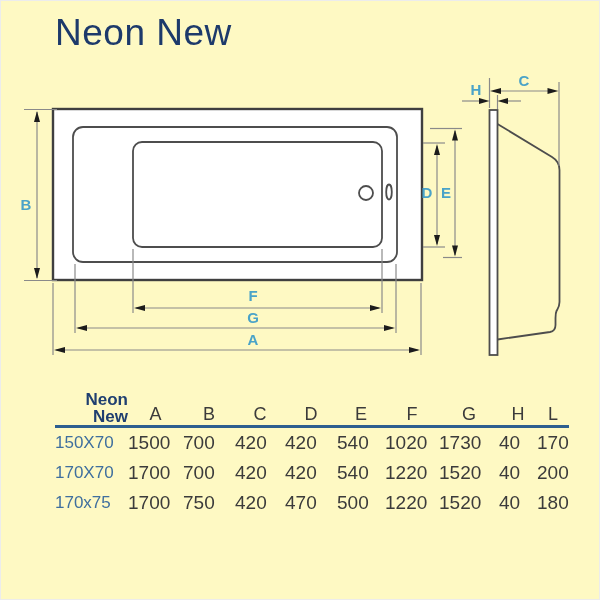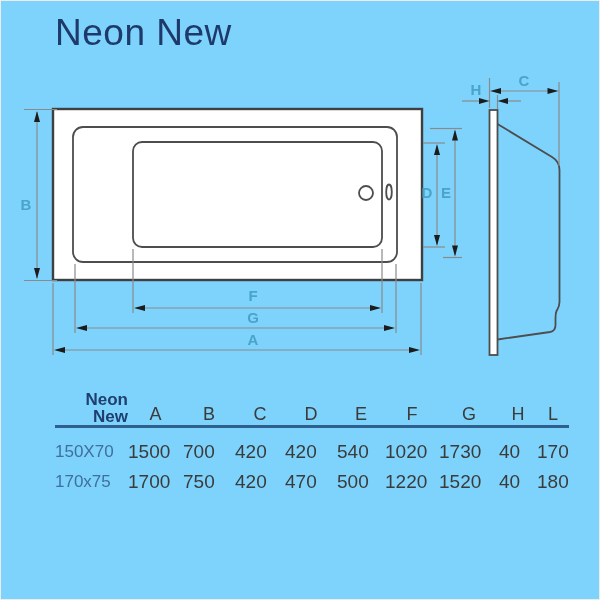--- a/index.html
+++ b/index.html
@@ -1,18 +1,18 @@
 <!DOCTYPE html>
 <html><head>
 <meta charset="utf-8">
 <style>
   html,body { margin:0; padding:0; }
   .page {
     position:relative; width:600px; height:600px;
-    background:#7dd3fc; overflow:hidden;
+    background:#fef9c3; overflow:hidden;
     font-family:"Liberation Sans", sans-serif;
     box-shadow: inset 0 0 0 1px #ececec;
     text-decoration: underline;
   }
   .page-title {
     position:absolute; left:55px; top:12px; margin:0;
     font-size:37px; font-weight:400; letter-spacing:0.5px;
     color:#1d3a6b;
   }
   svg.diagram { position:absolute; left:0; top:0; }
@@ -27,21 +27,21 @@
 
   
   .spec-wrap { position:absolute; left:55px; top:391px; width:514px; }
   table.spec { border-collapse:collapse; table-layout:fixed; width:514px; }
   table.spec th, table.spec td { padding:0; }
   thead th { vertical-align:bottom; border-bottom:3px solid #2d5f8f; padding-bottom:5px; }
   .th-model { text-align:right; }
   .th-model .t { display:block; font-size:17px; font-weight:700; color:#1f3f70; line-height:17px; }
   .col-letter { text-align:center; font-size:18px; font-weight:400; color:#3b3b3b; }
   tbody td { font-size:19px; color:#3b3b3b; height:30px; vertical-align:middle; }
-  tbody tr:first-child td { padding-top:9px; }
+  tbody tr:first-child td { }
   tbody td.model { text-align:left; font-size:17px; color:#3f6f9e; }
 </style>
 </head>
 <body>
 
 <div class="page">
 
   <h1 class="page-title">Neon New</h1>
 
   <svg class="diagram" width="600" height="388" viewBox="0 0 600 388">
@@ -172,20 +172,32 @@
           <td>700</td>
           <td>420</td>
           <td>420</td>
           <td>540</td>
           <td>1020</td>
           <td>1730</td>
           <td>40</td>
           <td>170</td>
         </tr>
         <tr>
+          <td class="model">170X70</td>
+          <td>1700</td>
+          <td>700</td>
+          <td>420</td>
+          <td>420</td>
+          <td>540</td>
+          <td>1220</td>
+          <td>1520</td>
+          <td>40</td>
+          <td>200</td>
+        </tr>
+        <tr>
           <td class="model">170x75</td>
           <td>1700</td>
           <td>750</td>
           <td>420</td>
           <td>470</td>
           <td>500</td>
           <td>1220</td>
           <td>1520</td>
           <td>40</td>
           <td>180</td>

